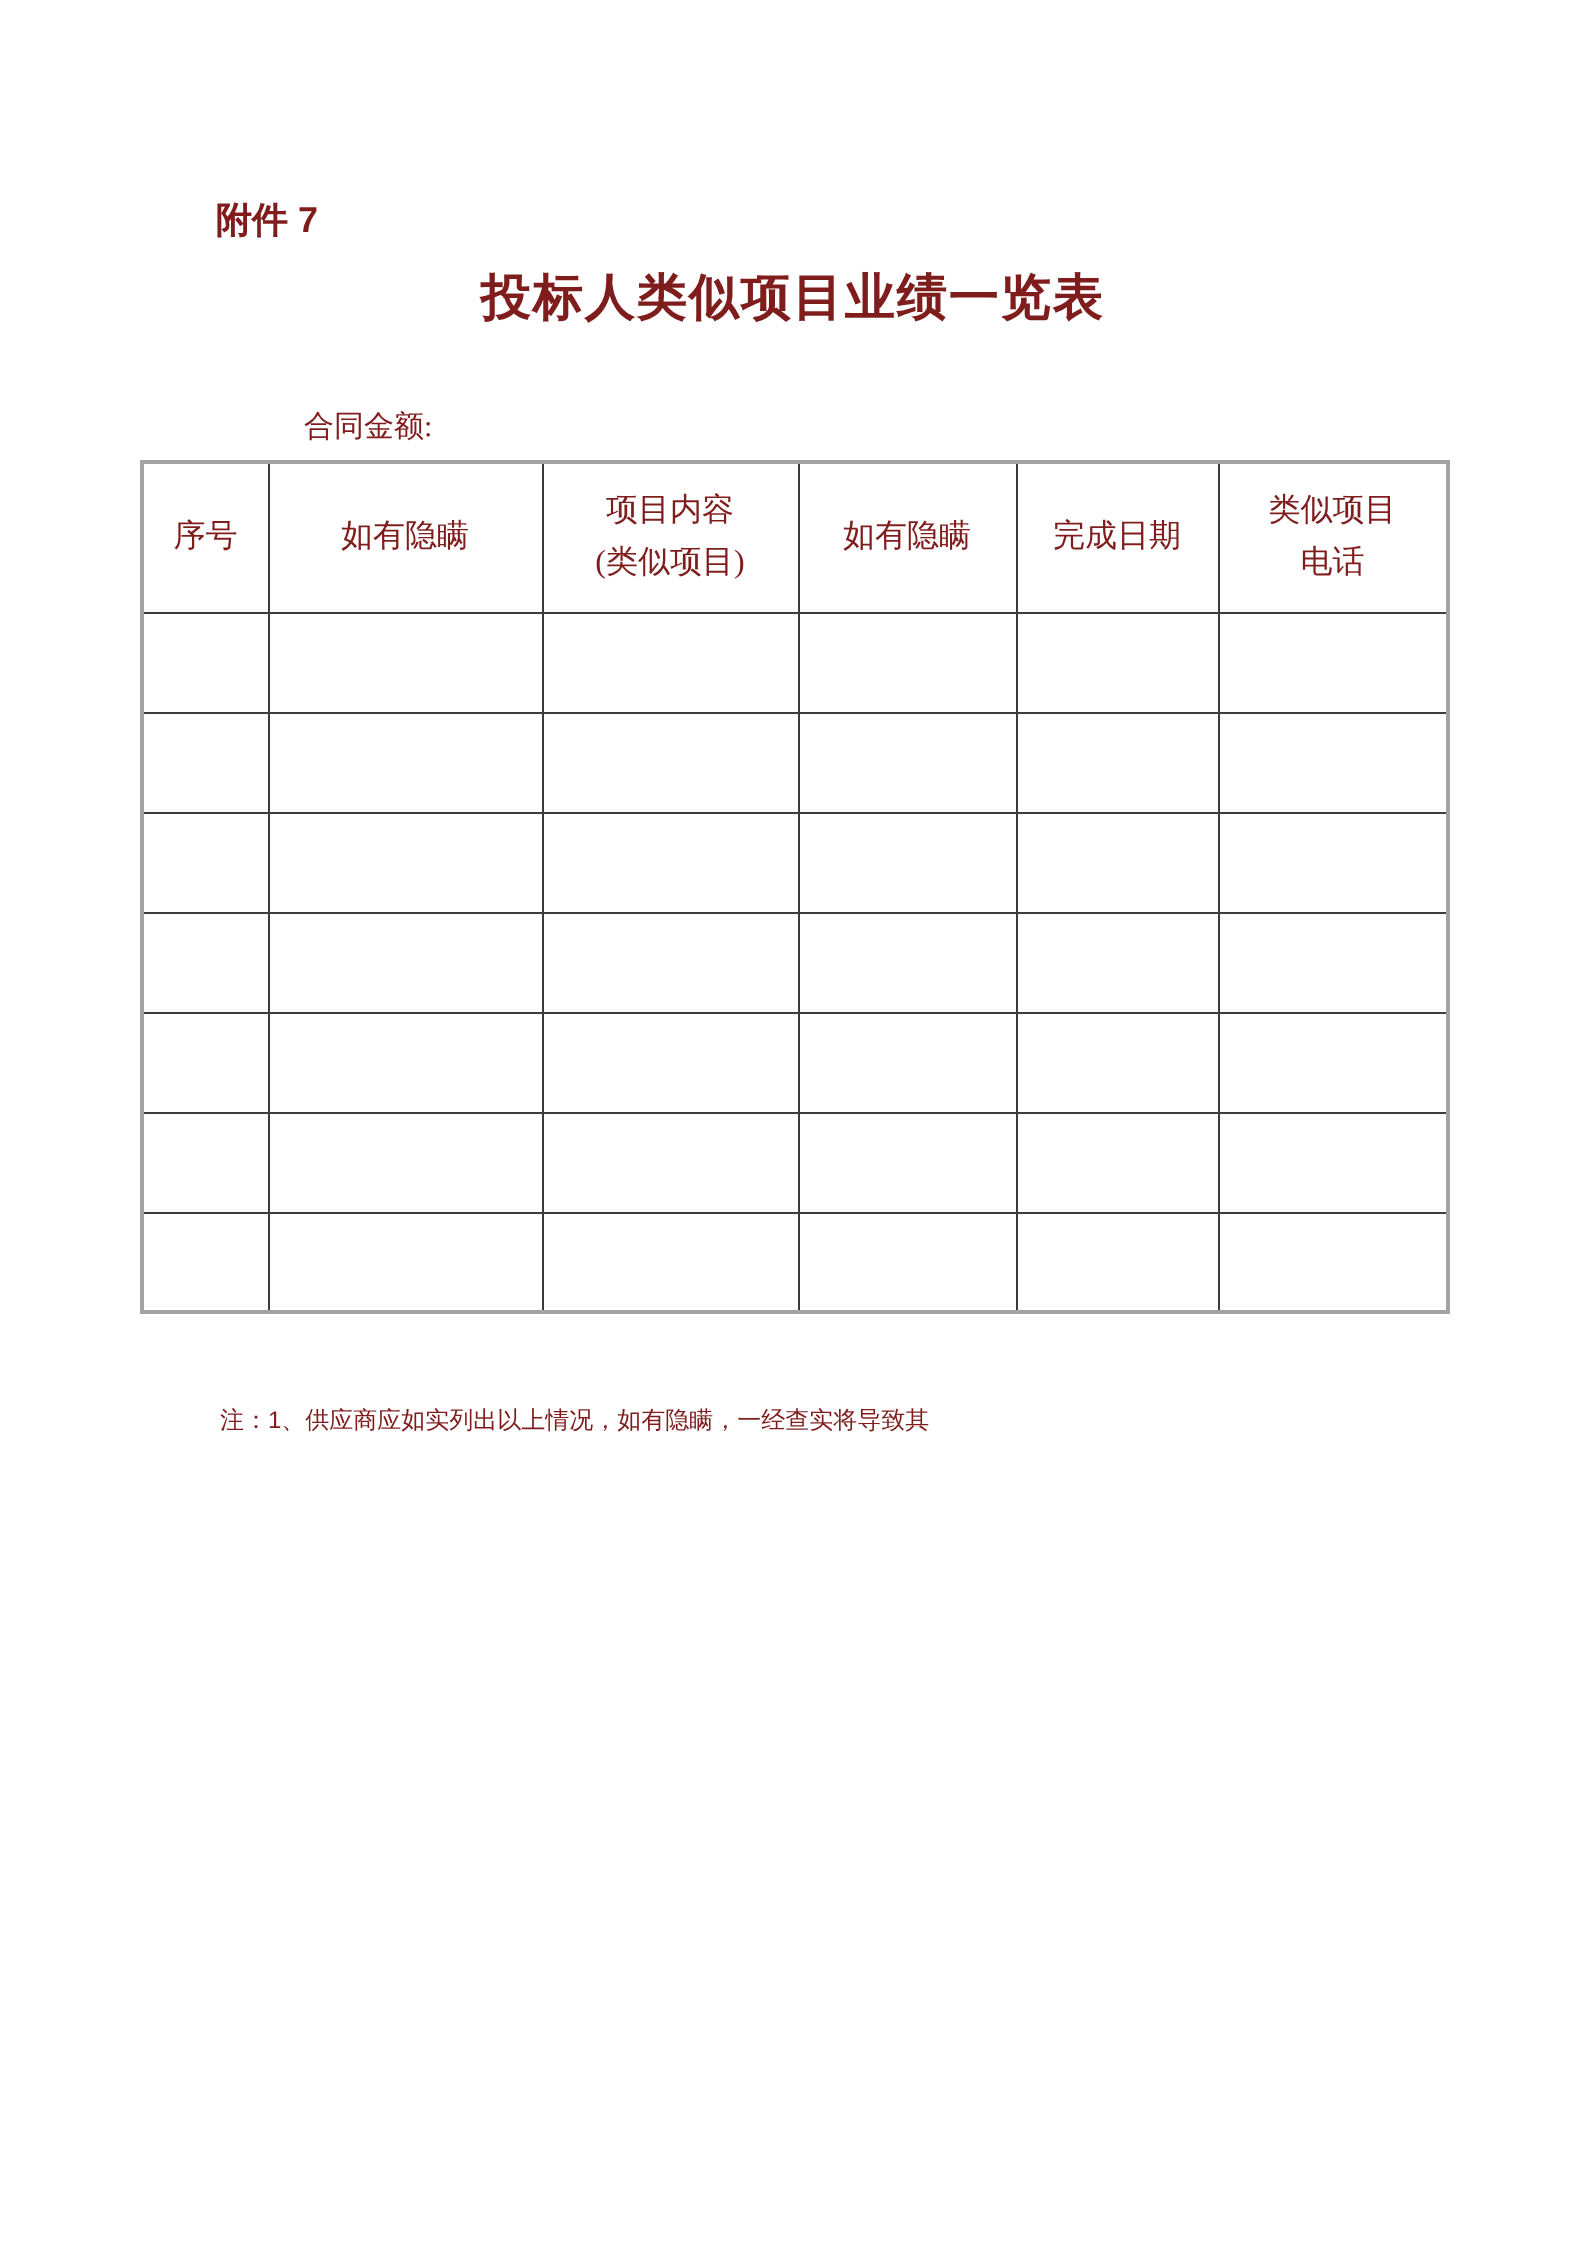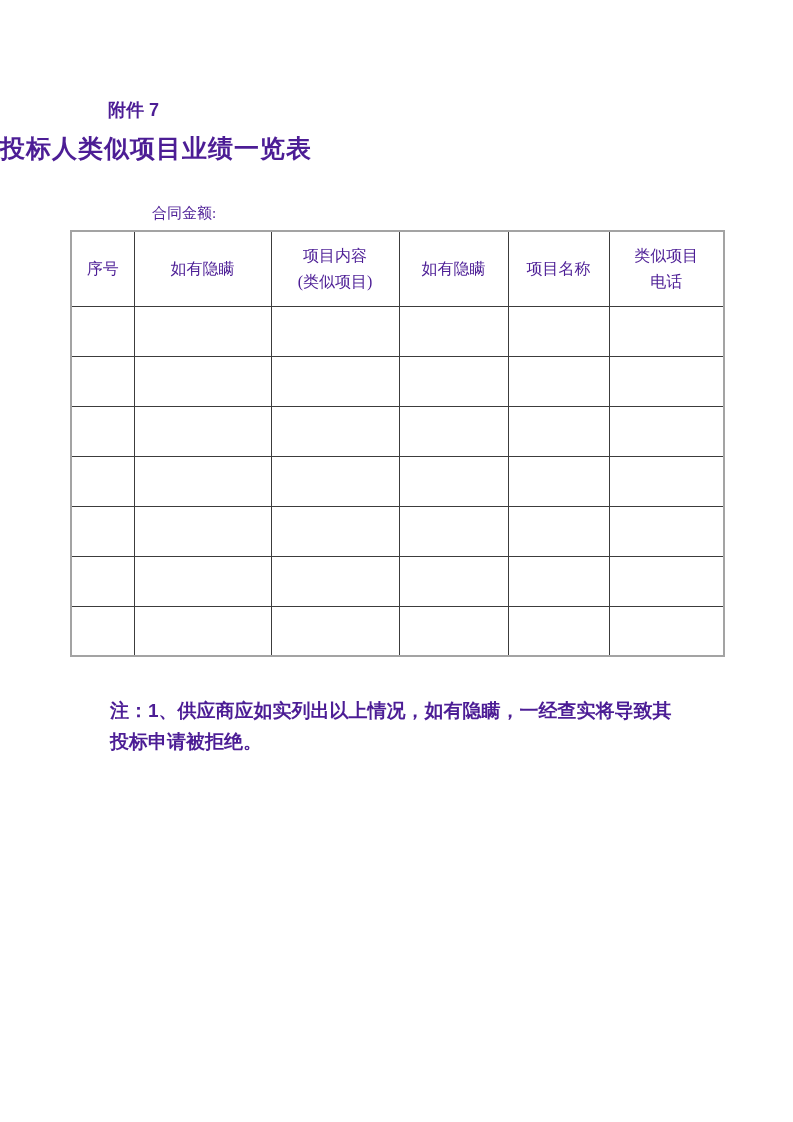--- a/index.html
+++ b/index.html
@@ -1,31 +1,31 @@
 <!DOCTYPE html>
 <html><head>
 <meta charset="utf-8">
 <style>
   html,body{margin:0;padding:0;background:#ffffff;}
   .page{
     position:relative;
     width:793px;height:846px;
     background:#ffffff;
-    color:#4c1d95;
+    color:#7f1d1d;
     font-family:"Liberation Serif","DejaVu Serif",serif;
     overflow:hidden;
   }
   .attachment-label{
     position:absolute;left:108px;top:98px;
     font-size:18px;font-weight:bold;
     font-family:"Liberation Sans","DejaVu Sans",sans-serif;
   }
   .doc-title{
     position:absolute;left:0;top:132px;width:100%;margin:0;
-    text-align:left;
+    text-align:center;
     font-size:25px;font-weight:bold;letter-spacing:1px;
     font-family:"Liberation Sans","DejaVu Sans",sans-serif;
   }
   .project-label{
     position:absolute;left:152px;top:204px;
     font-size:15px;
   }
   table.perf-table{
     position:absolute;left:70px;top:230px;
     width:653px;
@@ -43,21 +43,21 @@
   table.perf-table thead tr{height:75px;}
   table.perf-table tbody tr{height:50px;}
   table.perf-table th{
     font-weight:normal;
     font-size:16px;
     line-height:26px;
     white-space:pre-line;
   }
   .notes{
     position:absolute;left:110px;top:695px;
-    font-size:19px;font-weight:bold;
+    font-size:12px;font-weight:normal;
     line-height:31px;
     white-space:nowrap;
     font-family:"Liberation Sans","DejaVu Sans",sans-serif;
   }
   .notes .note-indent{padding-left:44px;}
 </style>
 </head>
 <body>
 
 <div class="page">
@@ -77,21 +77,21 @@
       <col style="width:101px">
       <col style="width:115px">
     </colgroup>
     <thead>
       <tr>
         <th>序号</th>
         <th>如有隐瞒</th>
         <th>项目内容
 (类似项目)</th>
         <th>如有隐瞒</th>
-        <th>项目名称</th>
+        <th>完成日期</th>
         <th>类似项目
 电话</th>
       </tr>
     </thead>
     <tbody>
       <tr>
         <td></td>
           <td></td>
           <td></td>
           <td></td>
@@ -144,16 +144,15 @@
           <td></td>
           <td></td>
           <td></td>
           <td></td>
       </tr>
     </tbody>
   </table>
 
   <div class="notes">
     <div>注：1、供应商应如实列出以上情况，如有隐瞒，一经查实将导致其</div>
-    <div>投标申请被拒绝。</div>
   </div>
 
 </div>
 
 </body></html>

